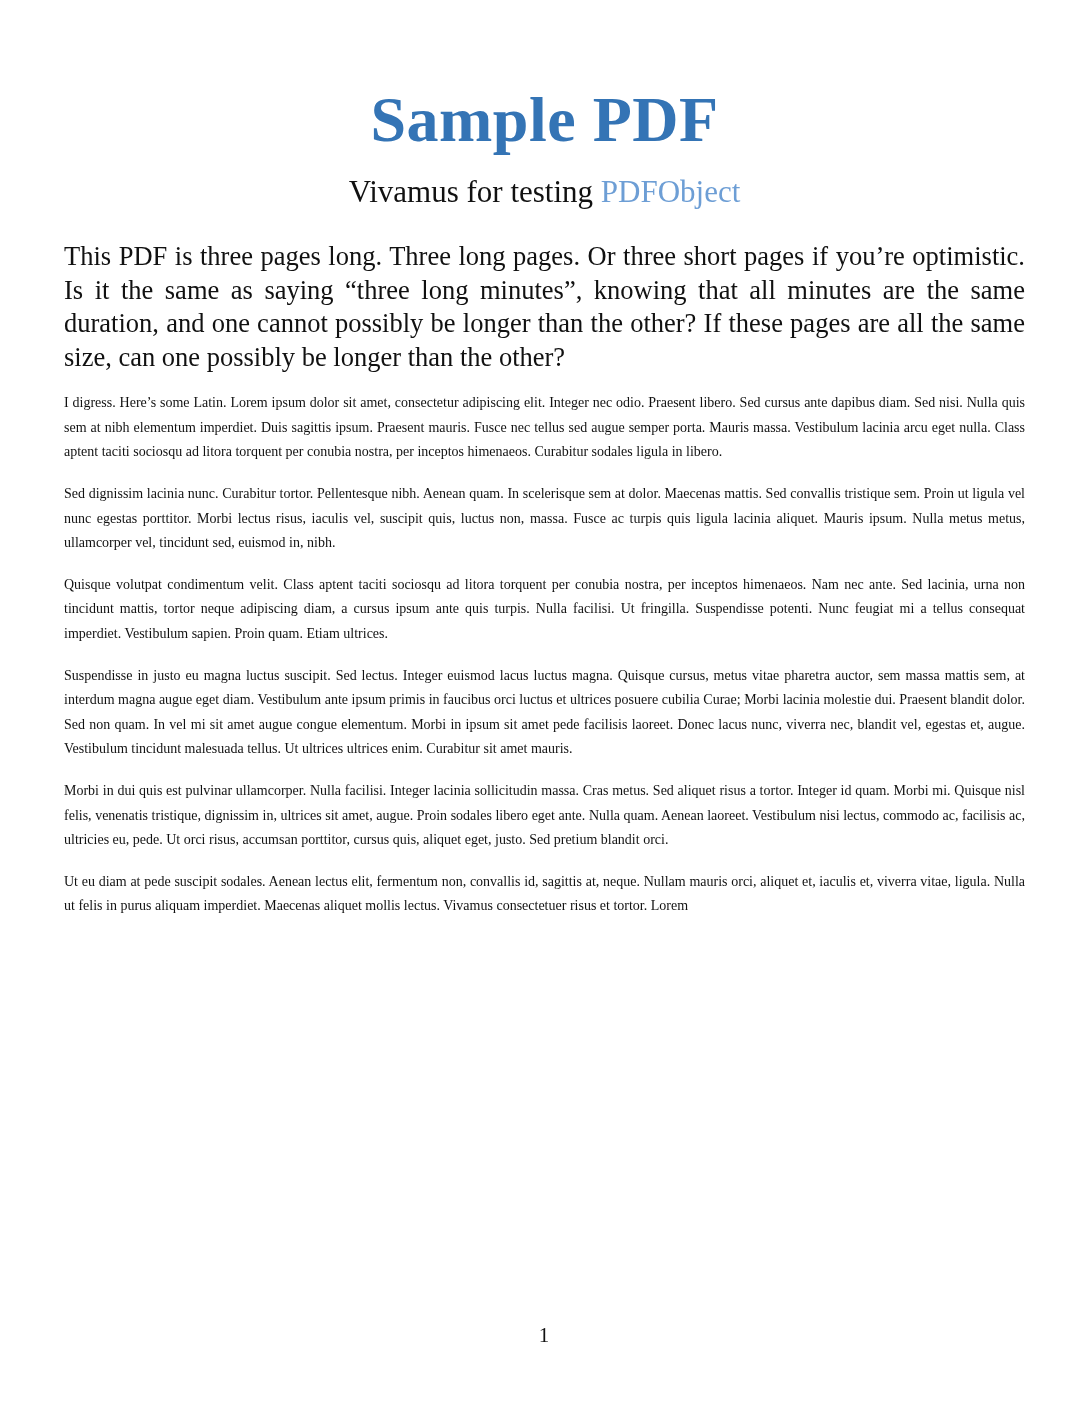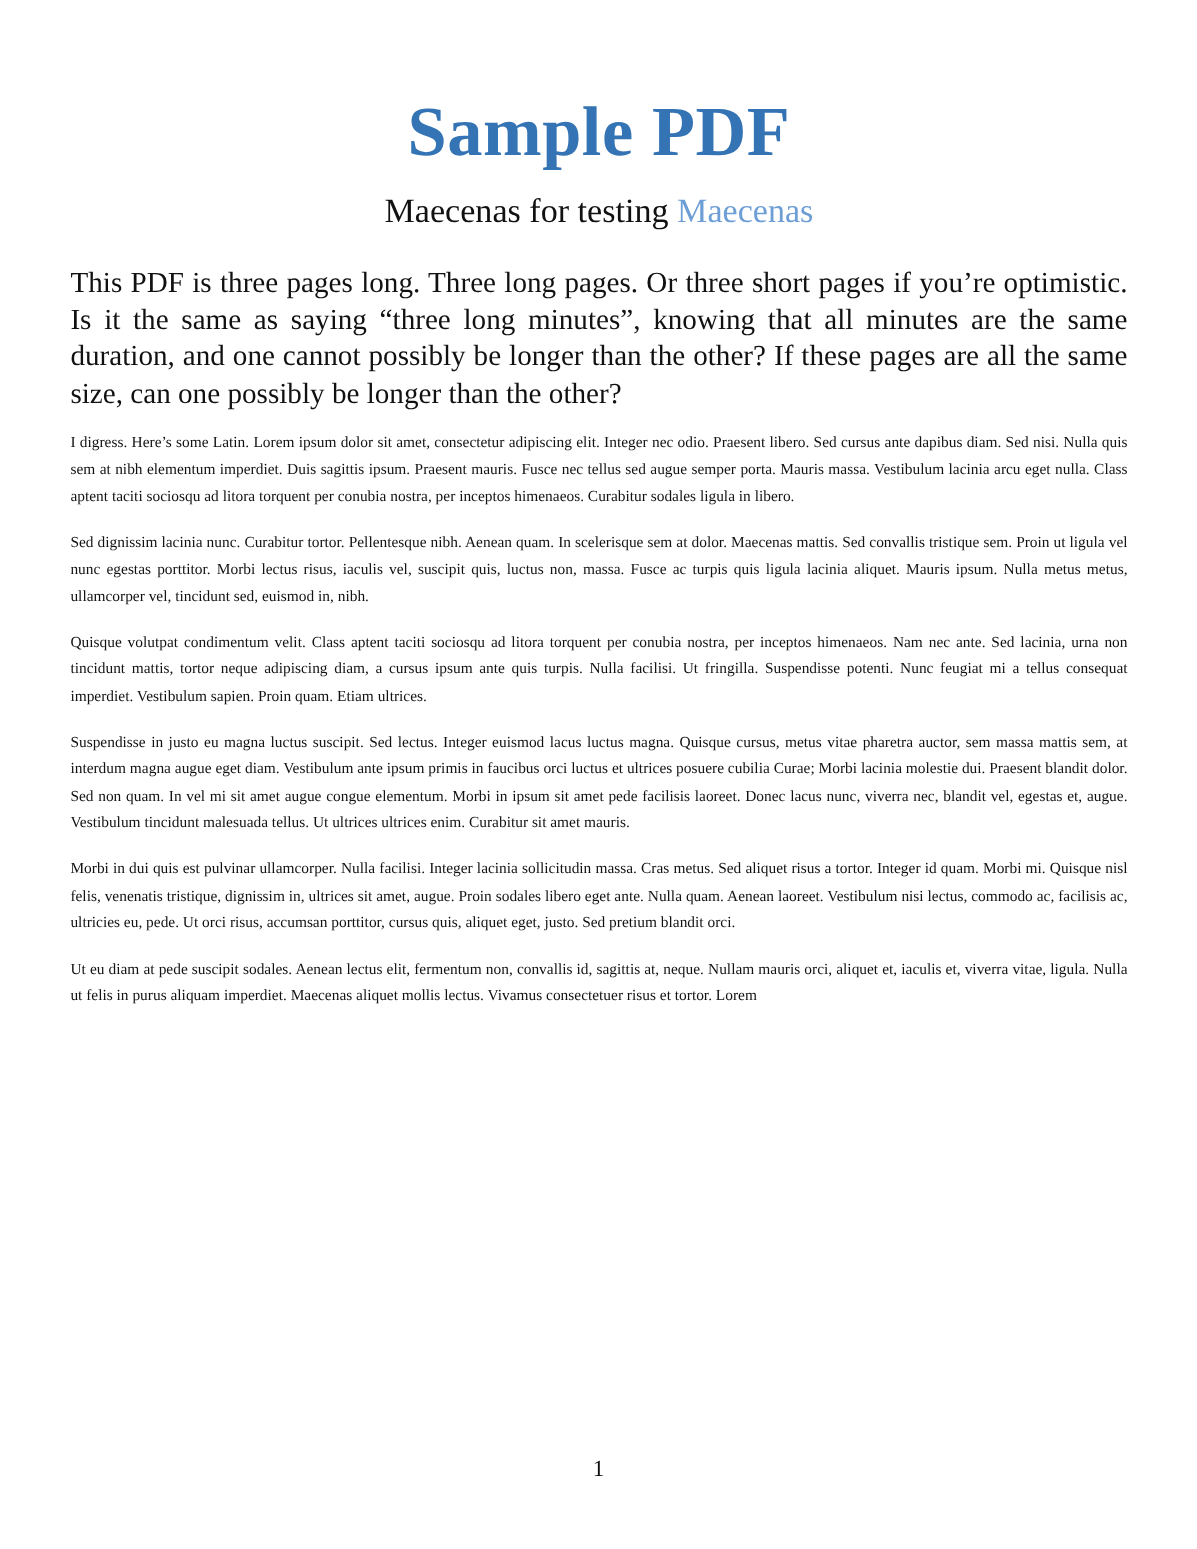--- a/index.html
+++ b/index.html
@@ -73,22 +73,22 @@
 </style>
 </head>
 <body>
 
 <div class="page">
   <div class="content">
 
     <h1 class="doc-title">Sample PDF</h1>
 
     <div class="doc-subtitle">
-      <span>Maecenas for testing</span>
-      <a href="#">Maecenas</a>
+      <span>Vivamus for testing</span>
+      <a href="#">PDFObject</a>
     </div>
 
     <p class="intro-para">This PDF is three pages long. Three long pages. Or three short pages if you’re optimistic. Is it the same as saying “three long minutes”, knowing that all minutes are the same duration, and one cannot possibly be longer than the other? If these pages are all the same size, can one possibly be longer than the other?</p>
 
     <p class="body-para">I digress. Here’s some Latin. Lorem ipsum dolor sit amet, consectetur adipiscing elit. Integer nec odio. Praesent libero. Sed cursus ante dapibus diam. Sed nisi. Nulla quis sem at nibh elementum imperdiet. Duis sagittis ipsum. Praesent mauris. Fusce nec tellus sed augue semper porta. Mauris massa. Vestibulum lacinia arcu eget nulla. Class aptent taciti sociosqu ad litora torquent per conubia nostra, per inceptos himenaeos. Curabitur sodales ligula in libero.</p>
 
     <p class="body-para">Sed dignissim lacinia nunc. Curabitur tortor. Pellentesque nibh. Aenean quam. In scelerisque sem at dolor. Maecenas mattis. Sed convallis tristique sem. Proin ut ligula vel nunc egestas porttitor. Morbi lectus risus, iaculis vel, suscipit quis, luctus non, massa. Fusce ac turpis quis ligula lacinia aliquet. Mauris ipsum. Nulla metus metus, ullamcorper vel, tincidunt sed, euismod in, nibh.</p>
 
     <p class="body-para">Quisque volutpat condimentum velit. Class aptent taciti sociosqu ad litora torquent per conubia nostra, per inceptos himenaeos. Nam nec ante. Sed lacinia, urna non tincidunt mattis, tortor neque adipiscing diam, a cursus ipsum ante quis turpis. Nulla facilisi. Ut fringilla. Suspendisse potenti. Nunc feugiat mi a tellus consequat imperdiet. Vestibulum sapien. Proin quam. Etiam ultrices.</p>
 

